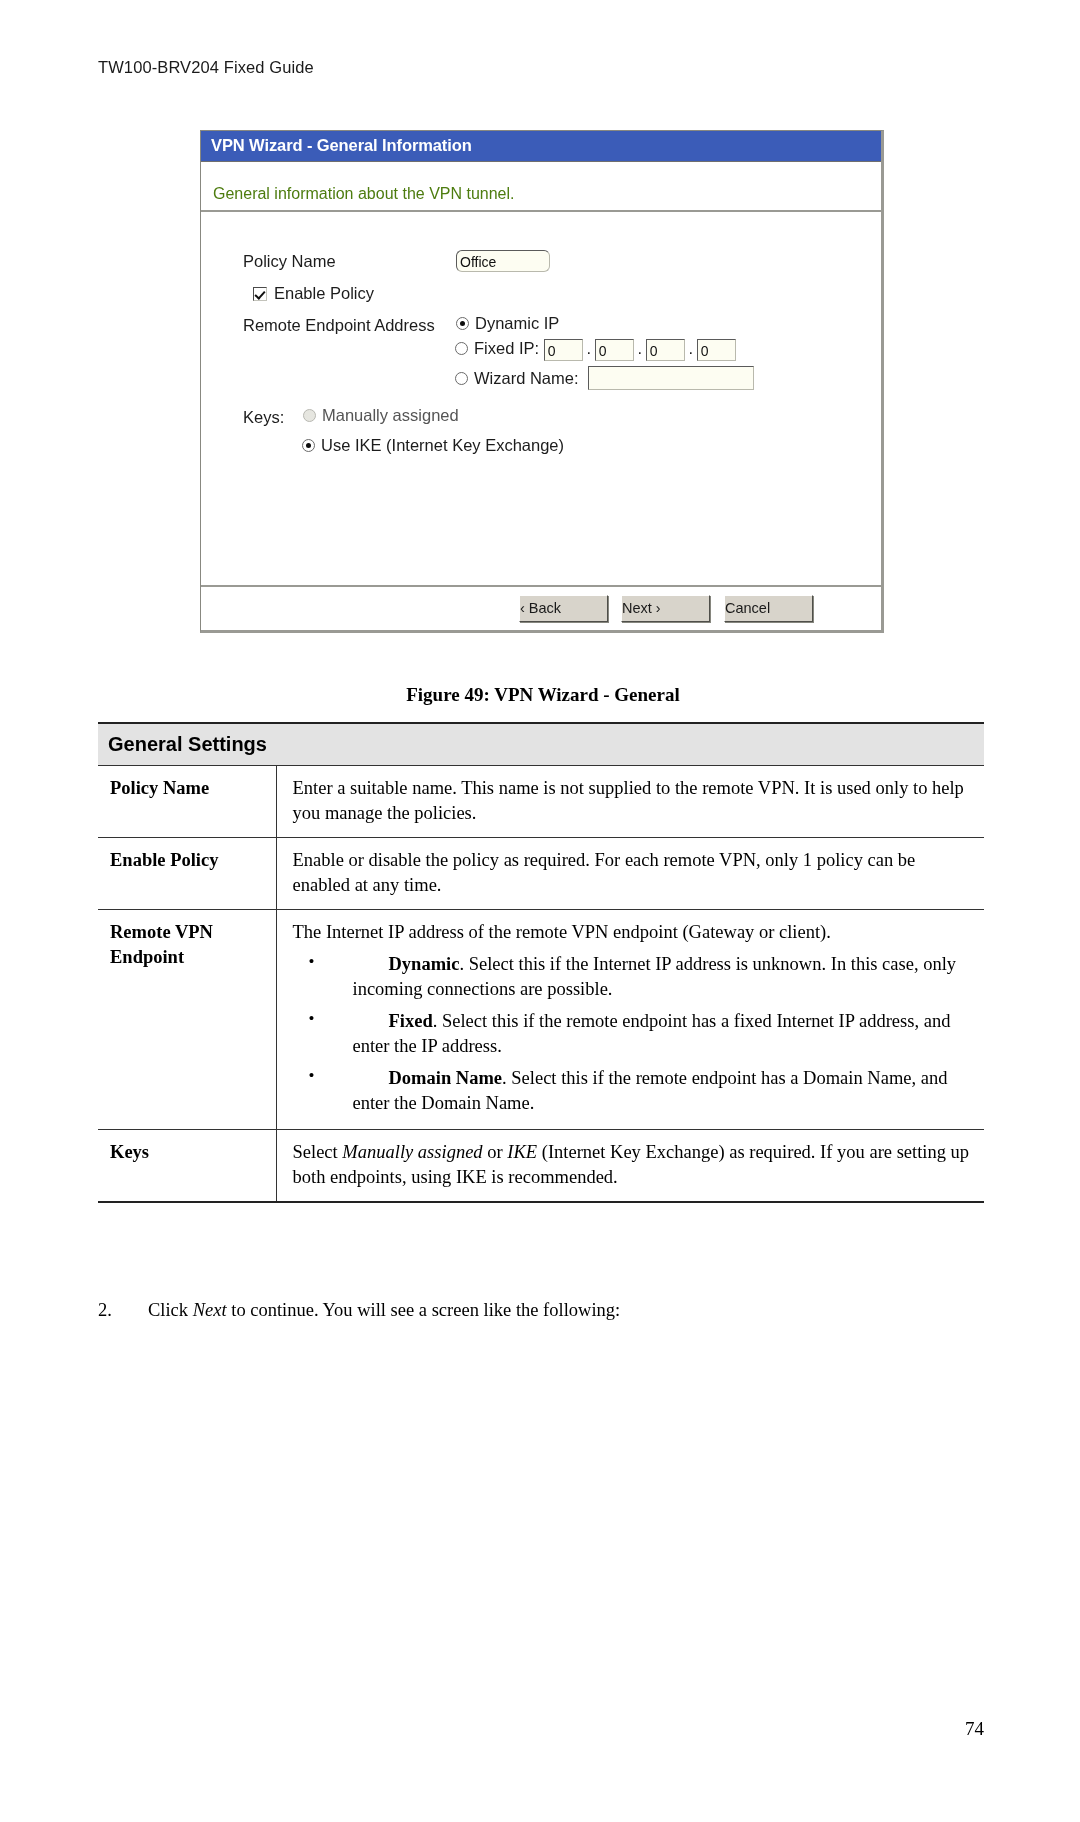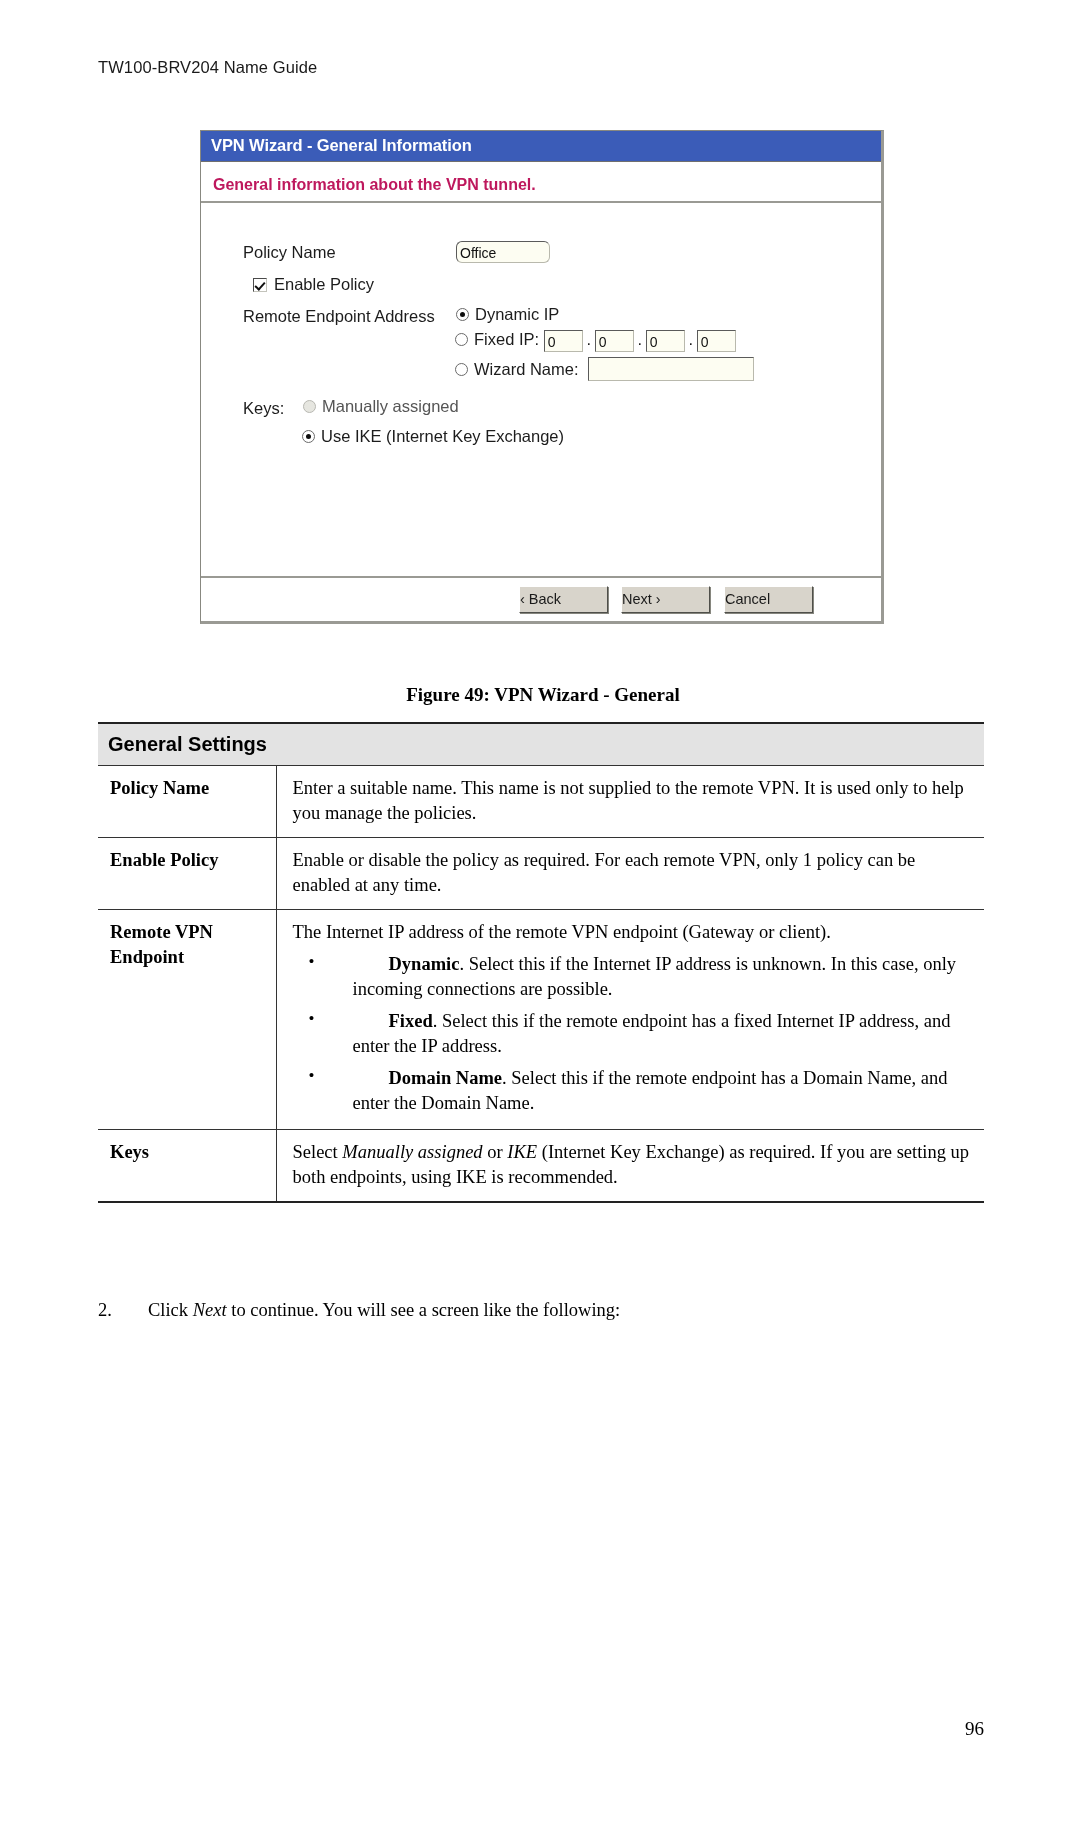--- a/index.html
+++ b/index.html
@@ -45,25 +45,24 @@
     background: #3b5cb8;
     color: #ffffff;
     font-size: 16.5px;
     font-weight: bold;
     padding: 5px 0 6px 10px;
     letter-spacing: -0.1px;
     border-bottom: 1px solid #6f6f6f;
   }
   .dlg-subtitle {
     font-size: 16px;
-    color: #be185d;
-    padding: 14px 0 7px 12px;
+    color: #4d7c0f;
+    padding: 23px 0 7px 12px;
     border-bottom: 2px solid #9a9a94;
     background: #ffffff;
-    font-weight: bold;
   }
   .dlg-body {
     position: relative;
     height: 418px;
     background: #ffffff;
     padding: 0;
   }
 
   .form {
     position: absolute;
@@ -260,21 +259,21 @@
   .page-num {
     position: absolute;
     right: 96px;
     top: 1718px;
     font-size: 19px;
   }
 </style>
 </head>
 <body>
 
-<div class="page-header">TW100-BRV204 Name Guide</div>
+<div class="page-header">TW100-BRV204 Fixed Guide</div>
 
 <div class="figure-wrap">
   <div class="dialog">
 
     <div class="dlg-titlebar">VPN Wizard - General Information</div>
     <div class="dlg-subtitle">General information about the VPN tunnel.</div>
 
     <div class="dlg-body">
       <div class="form">
 
@@ -366,13 +365,13 @@
     <td class="row-cell-r"><span>Select </span><span class="i">Manually assigned</span><span> or </span><span class="i">IKE</span><span> (Internet Key Exchange) as required. If you are setting up both endpoints, using IKE is recommended.</span></td>
   </tr>
 </tbody>
   </table>
 
 <div class="step">
   <span class="step-num">2.</span>
   <span class="step-txt"><span>Click </span><span class="i">Next</span><span> to continue. You will see a screen like the following:</span></span>
 </div>
 
-<div class="page-num">96</div>
+<div class="page-num">74</div>
 
 </body></html>

